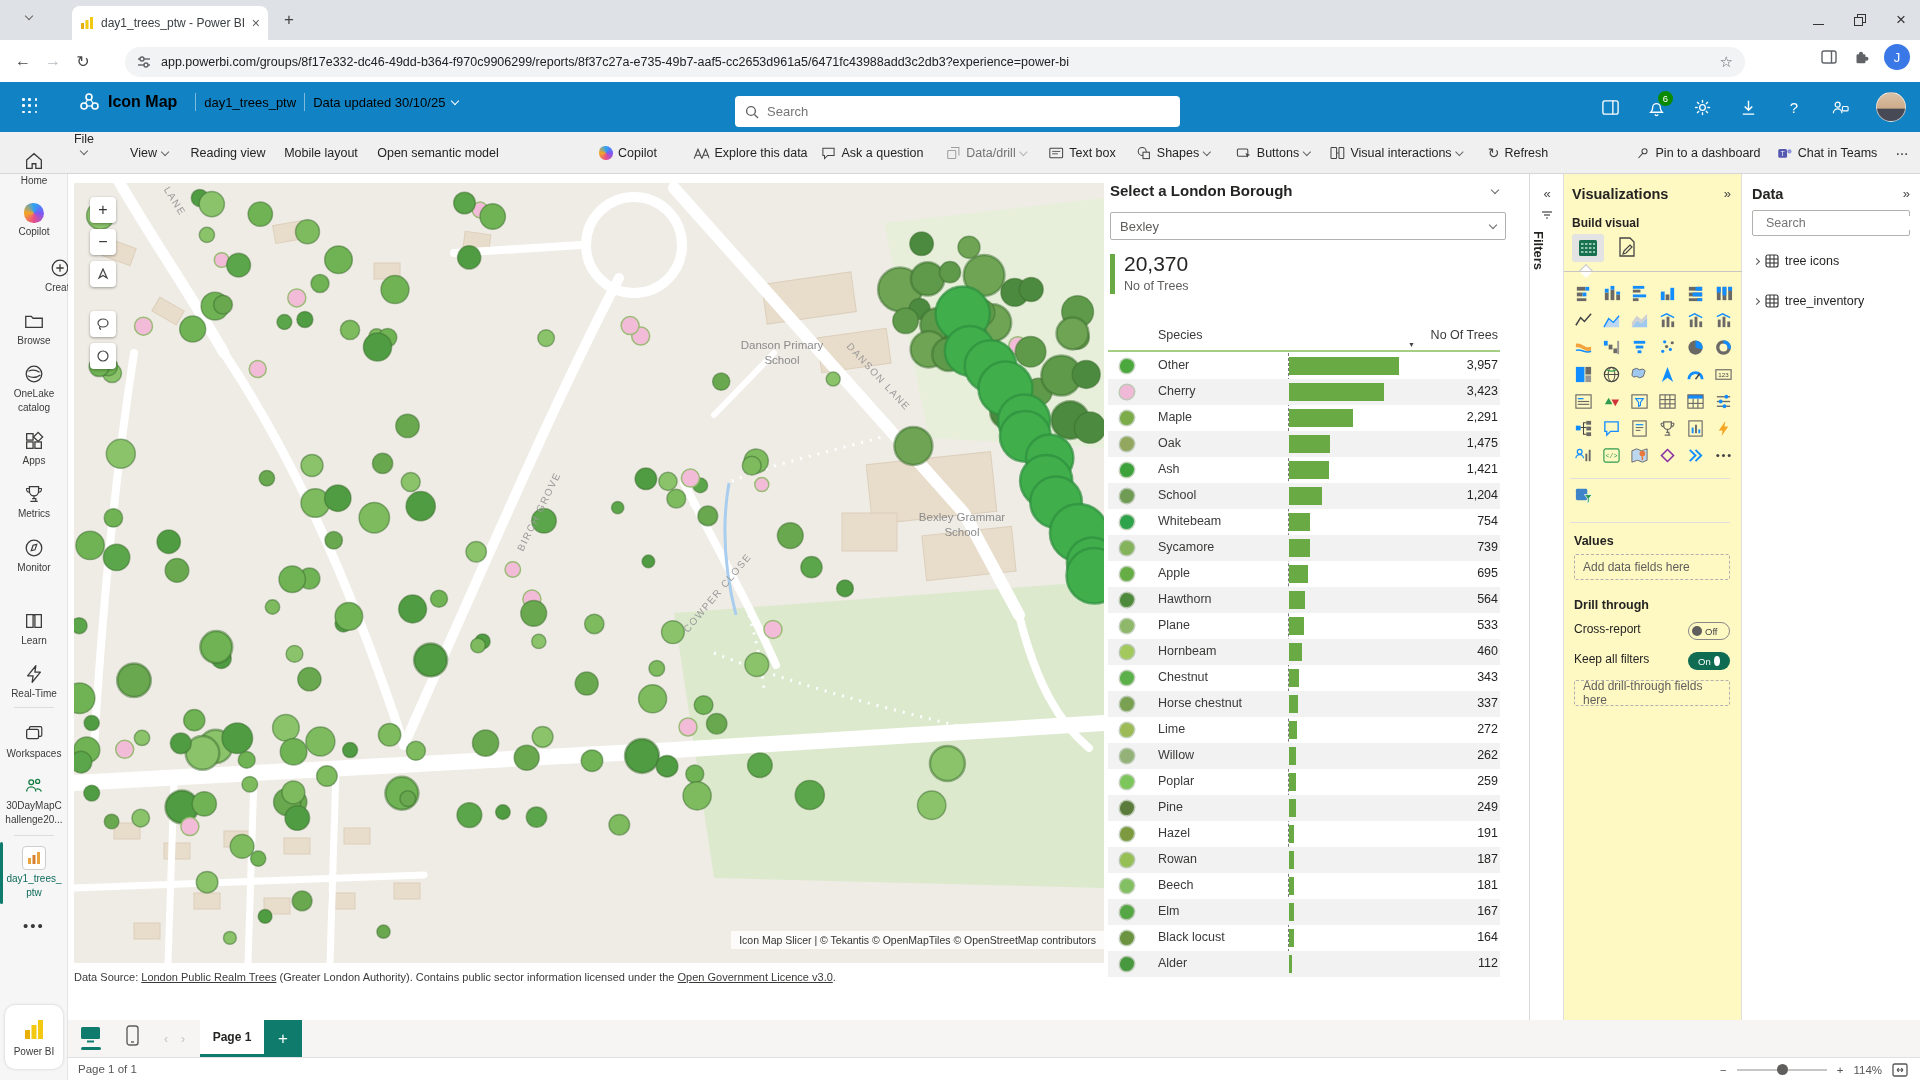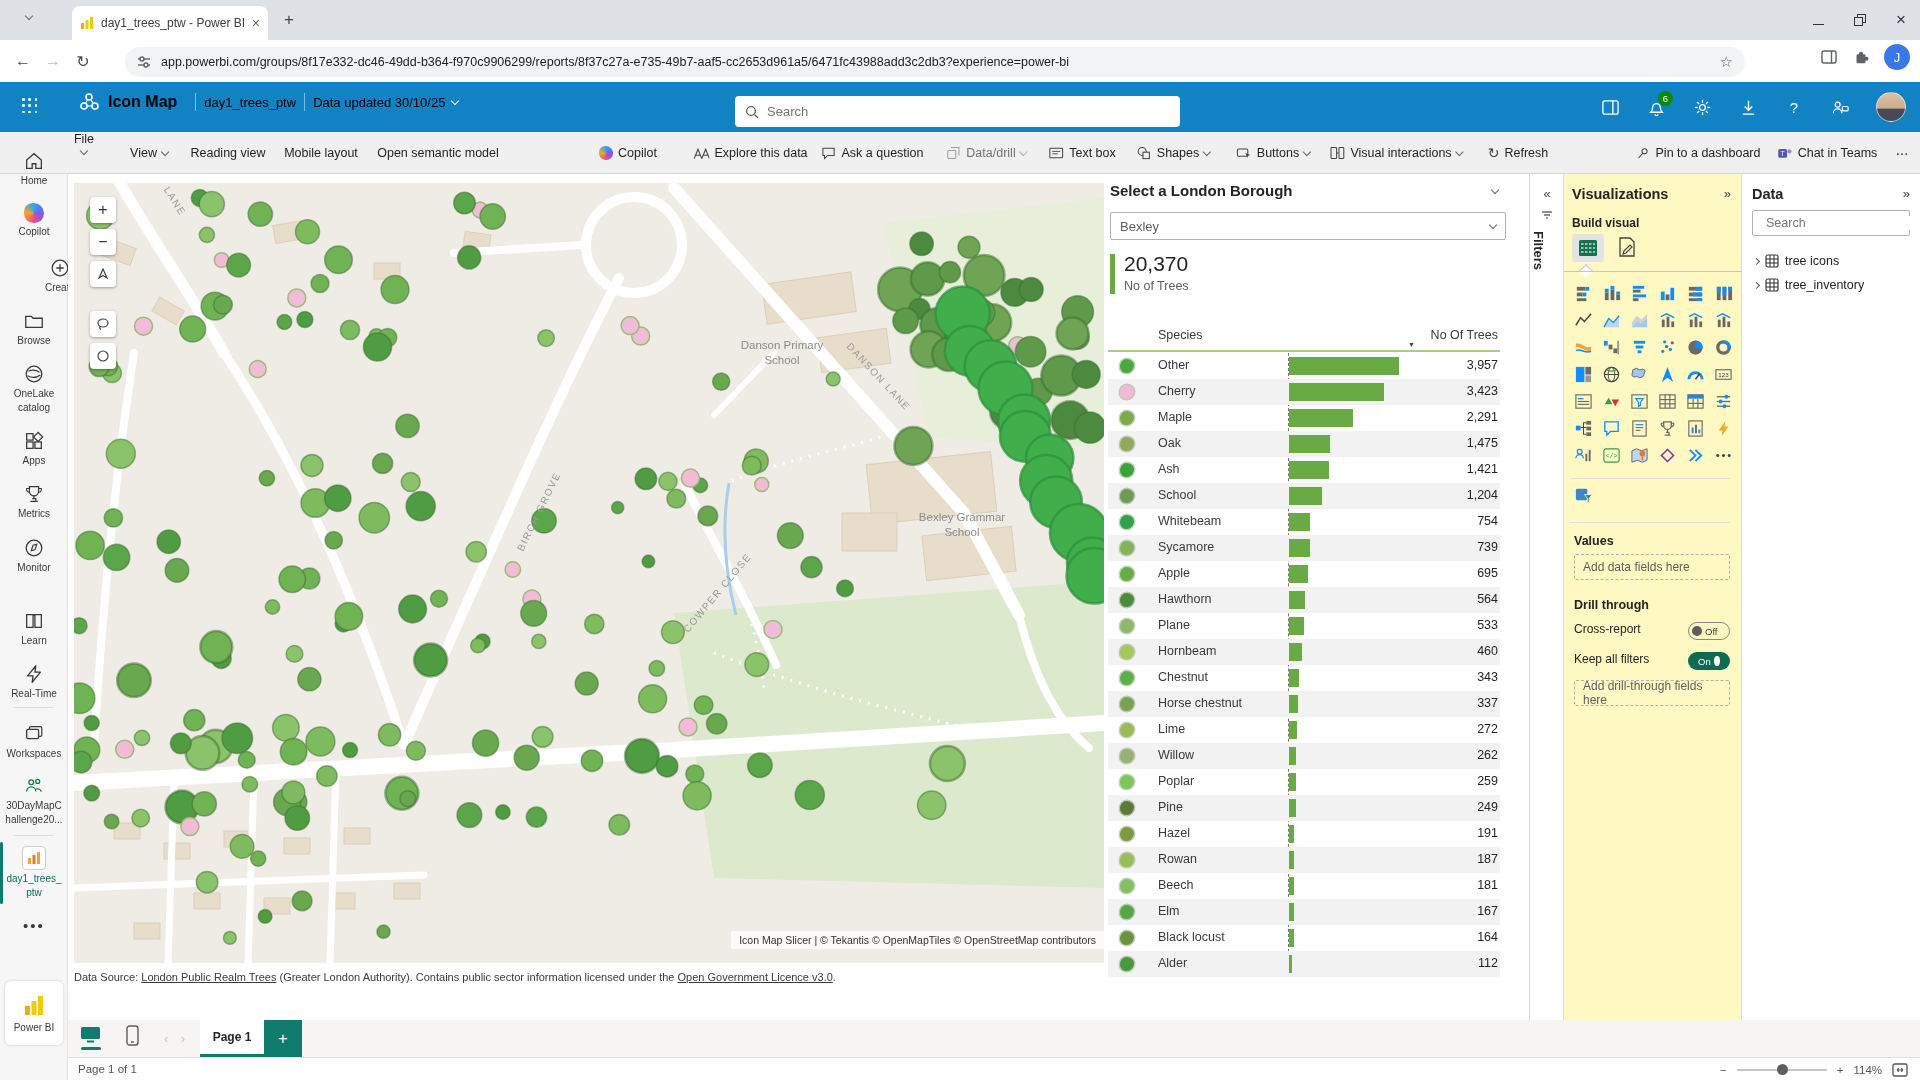--- a/index.html
+++ b/index.html
@@ -479,21 +479,21 @@
         <span>day1_trees_</span>
         <span>ptw</span>
       </div>
       <div class="sbitem" style="top: 746px;">
         <span style="font-size:15px;color:#3b3a39;letter-spacing:2px">•••</span>
         <span></span>
       </div>
       <div class="sbdiv" style="top: 533px;"></div>
       <div class="sbdiv" style="top: 661px;"></div>
       <div class="sbactive" style="top: 668px; height: 62px;"></div>
-      <div class="pbicard" style="top: 807px;">
+      <div class="pbicard" style="top: 831px; border-radius: 10px;">
         <svg width="24" height="24" viewBox="0 0 24 24">
           <rect x="3" y="12" width="5" height="9" fill="#e8b007"></rect>
           <rect x="9.5" y="7" width="5" height="14" fill="#f2c811"></rect>
           <rect x="16" y="2" width="5" height="19" fill="#f2c811"></rect>
         </svg>
         <span>Power BI</span>
       </div>
     </div>
 
   <div class="canvas">
@@ -1331,21 +1331,21 @@
       <span class="expchv"></span>
       <svg width="14" height="14" viewBox="0 0 14 14">
           <rect x="1" y="1" width="12" height="12" rx="2" fill="none" stroke="#3b3a39" stroke-width="1.2"></rect>
           <line x1="1" y1="5" x2="13" y2="5" stroke="#3b3a39" stroke-width="1.1"></line>
           <line x1="1" y1="9" x2="13" y2="9" stroke="#3b3a39" stroke-width="1.1"></line>
           <line x1="5" y1="1" x2="5" y2="13" stroke="#3b3a39" stroke-width="1.1"></line>
           <line x1="9" y1="1" x2="9" y2="13" stroke="#3b3a39" stroke-width="1.1"></line>
         </svg>
       <span>tree icons</span>
     </div>
-    <div class="dpitem" style="top:104px">
+    <div class="dpitem" style="top:120px">
       <span class="expchv"></span>
       <svg width="14" height="14" viewBox="0 0 14 14">
           <rect x="1" y="1" width="12" height="12" rx="2" fill="none" stroke="#3b3a39" stroke-width="1.2"></rect>
           <line x1="1" y1="5" x2="13" y2="5" stroke="#3b3a39" stroke-width="1.1"></line>
           <line x1="1" y1="9" x2="13" y2="9" stroke="#3b3a39" stroke-width="1.1"></line>
           <line x1="5" y1="1" x2="5" y2="13" stroke="#3b3a39" stroke-width="1.1"></line>
           <line x1="9" y1="1" x2="9" y2="13" stroke="#3b3a39" stroke-width="1.1"></line>
         </svg>
       <span>tree_inventory</span>
     </div>

